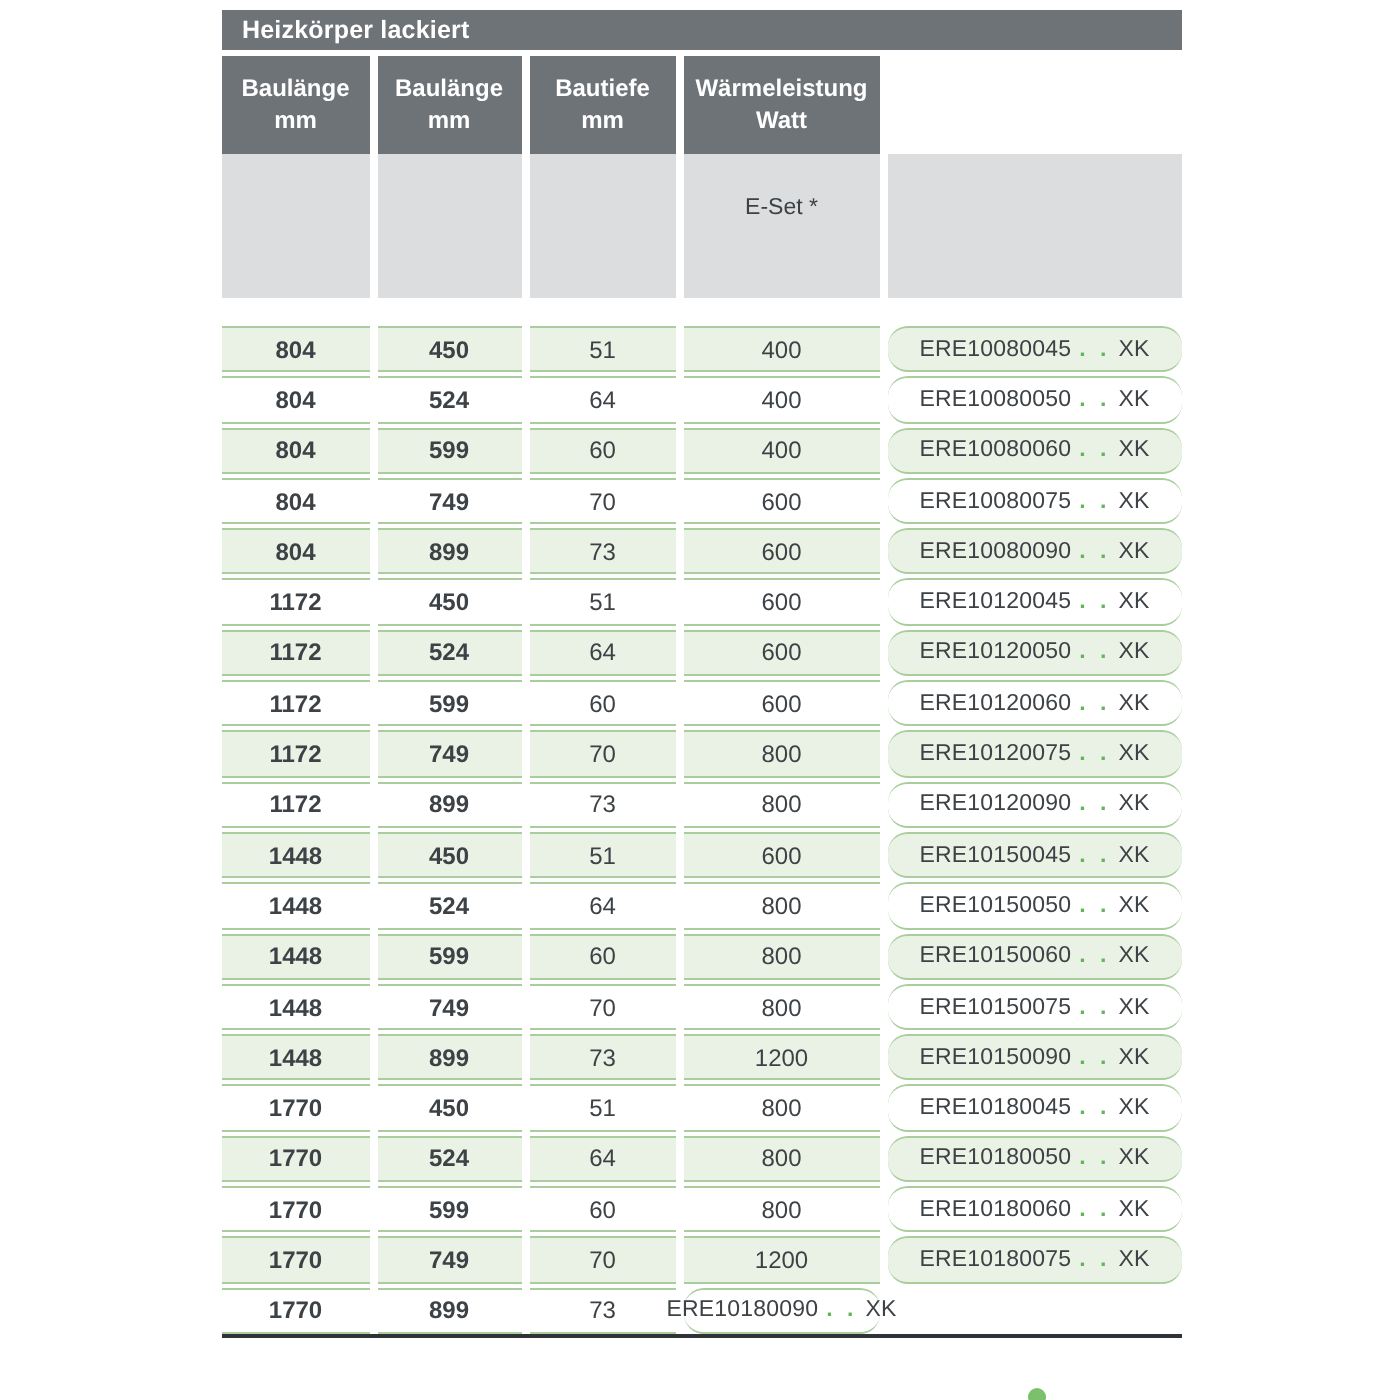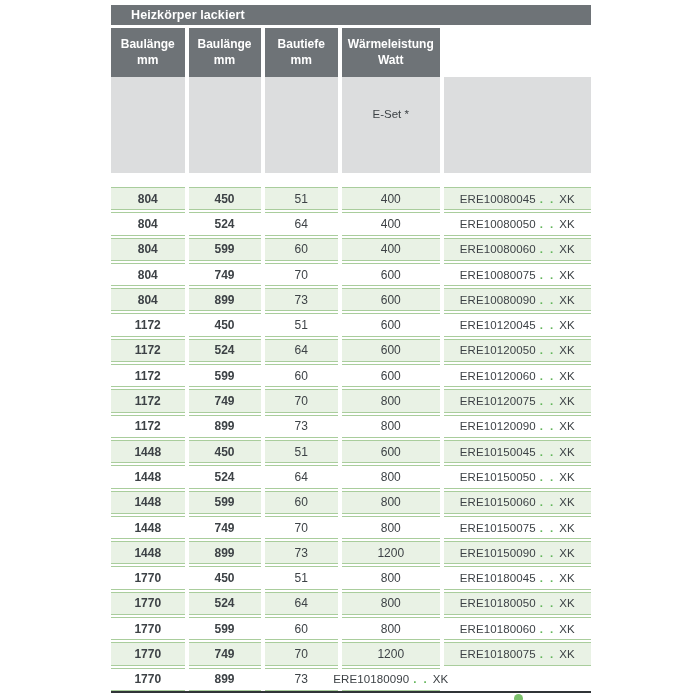--- a/index.html
+++ b/index.html
@@ -3,44 +3,44 @@
 <meta charset="utf-8">
 <style>
   html,body{margin:0;padding:0;background:#ffffff;}
   .page{
     position:relative;width:700px;height:700px;background:#ffffff;overflow:hidden;
     font-family:"Liberation Sans",sans-serif;
   }
   .catalog-table{position:absolute;left:111px;top:5px;width:480px;}
   .title-band{
     height:20px;background:var(--dark_header);color:#ffffff;
-    display:flex;align-items:center;padding-left:20px;box-sizing:border-box;
+    display:flex;align-items:center;padding-left:10px;box-sizing:border-box;
     font-size:12.5px;font-weight:bold;margin-bottom:3px;letter-spacing:.1px;
   }
   .grid5{display:grid;grid-template-columns:73.5px 72px 73.5px 97.5px 147.5px;column-gap:4px;}
   .hcell{
     background:var(--dark_header);color:#ffffff;font-weight:bold;font-size:12px;
     height:49px;display:flex;flex-direction:column;align-items:center;justify-content:center;
     text-align:center;line-height:1.3;
   }
   .scell{
-    background:var(--subheader_bg);height:96px;box-sizing:border-box;
-    display:flex;align-items:flex-start;justify-content:center;padding-top:31px;
+    background:var(--subheader_bg);height:72px;box-sizing:border-box;
+    display:flex;align-items:flex-start;justify-content:center;padding-top:21px;
     font-size:11.5px;color:var(--text_dark);
   }
   .data-rows{margin-top:14px;display:flex;flex-direction:column;row-gap:2px;}
   .dcell{
     height:23.3px;box-sizing:border-box;
     border-top:1px solid var(--row_border);border-bottom:1px solid var(--row_border);
     display:flex;align-items:center;justify-content:center;
     font-size:12px;color:var(--text_dark);background:#ffffff;white-space:nowrap;
   }
   .row.shaded .dcell{background:var(--row_shaded);}
   .dcell.b{font-weight:bold;}
-  .dcell.art{font-size:11.5px;letter-spacing:.1px;}
+  .dcell.art{font-size:11.5px;letter-spacing:.1px;border-radius:10px;}
   .art .dots{color:var(--dots_green);font-weight:bold;margin:0 4px;letter-spacing:2px;}
   .bottom-rule{height:2.5px;background:var(--bottom_rule);}
   .legend-dot{
     position:absolute;left:514px;top:694px;width:9px;height:9px;border-radius:50%;
     background:var(--legend_dot);
   }
 </style>
 </head>
 <body>
 

